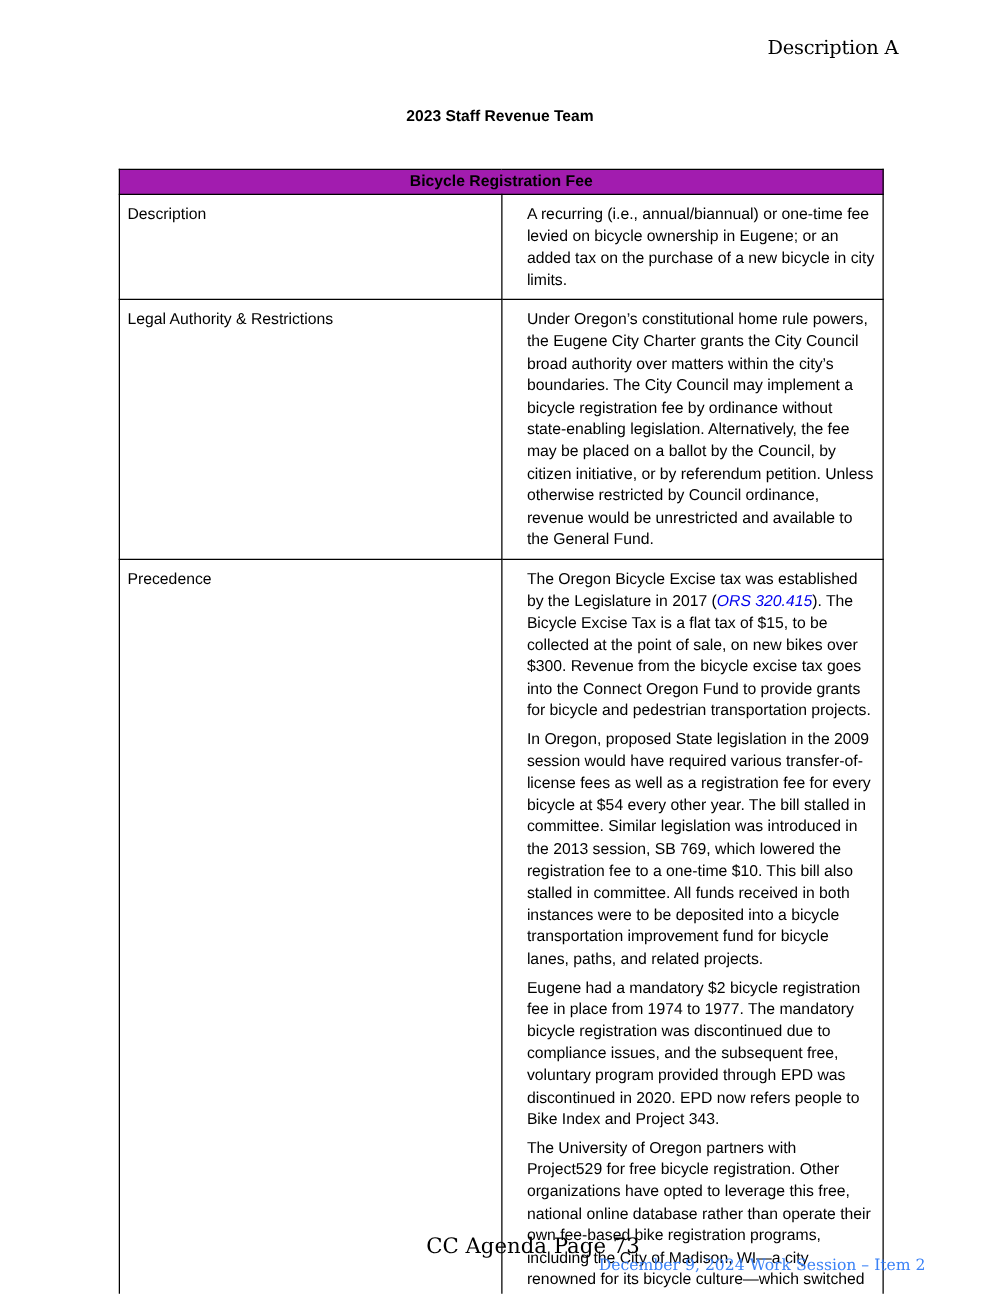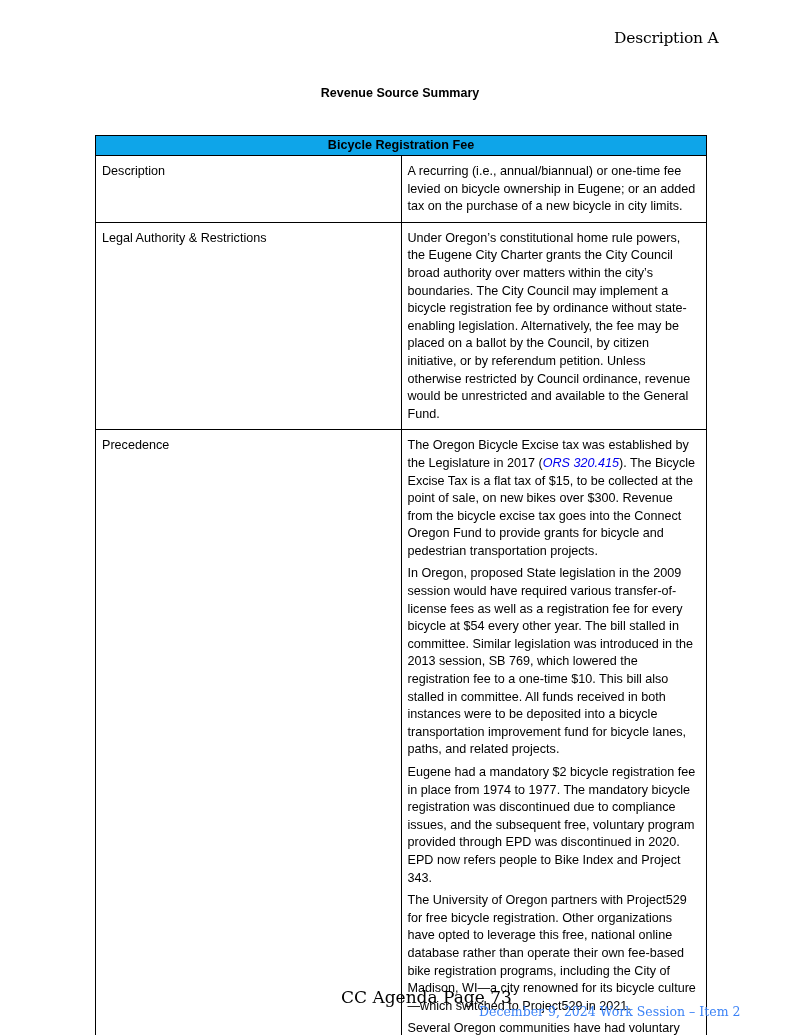--- a/index.html
+++ b/index.html
@@ -1,38 +1,38 @@
 <!DOCTYPE html>
 <html><head>
 <meta charset="utf-8">
 <style>
   html, body { margin: 0; padding: 0; background: #ffffff; }
   body { width: 800px; height: 1035px; position: relative; overflow: hidden; font-family: "Liberation Sans", sans-serif; color: #000; }
   .attach { position: absolute; top: 29px; left: 614px; font-family: "DejaVu Serif", "Liberation Serif", serif; font-size: 15.5px; letter-spacing: -0.2px; }
   .titles { position: absolute; top: 84px; left: 0; width: 800px; text-align: center; font-size: 12.5px; font-weight: bold; line-height: 18px; }
   table.doc { position: absolute; top: 135px; left: 95px; width: 612px; border-collapse: collapse; table-layout: fixed; font-size: 12.6px; line-height: 17.6px; }
   table.doc td, table.doc th { border: 1px solid #000; vertical-align: top; }
-  table.doc th { background: #0ea5e9; font-weight: bold; text-align: center; padding: 1px 6px; height: 17px; line-height: 17px; font-size: 12.6px; }
+  table.doc th { background: #a21caf; font-weight: bold; text-align: center; padding: 1px 6px; height: 17px; line-height: 17px; font-size: 12.6px; }
   td.label { width: 162px; padding: 7px 6px 6px 6px; }
-  td.content { padding: 7px 6px 6px 6px; }
+  td.content { padding: 7px 6px 6px 20px; }
   td.content p { margin: 0 0 5px 0; }
   td.content p:last-child { margin-bottom: 0; }
   tr.last td { border-bottom: 1px solid #000; }
   .link { color: #0000ee; font-style: italic; }
   .footer-page { position: absolute; top: 987px; left: 341px; font-family: "DejaVu Serif", "Liberation Serif", serif; font-size: 17px; }
   .footer-num { position: absolute; top: 986px; left: 694px; font-size: 10px; color: #999; margin-top: 48px; }
   .footer-date { position: absolute; top: 1004px; left: 479px; font-family: "DejaVu Serif", "Liberation Serif", serif; font-size: 12.5px; color: #3b82f6; }
 </style>
 </head>
 <body>
 
 <div class="attach">Description A</div>
 
 <div class="titles">
-  <div>Revenue Source Summary</div>
+  <div>2023 Staff Revenue Team</div>
 </div>
 
 <table class="doc">
   <tbody>
       <tr>
     <th colspan="2">Bicycle Registration Fee</th>
   </tr>
   <tr>
     <td class="label">Description</td>
     <td class="content">

